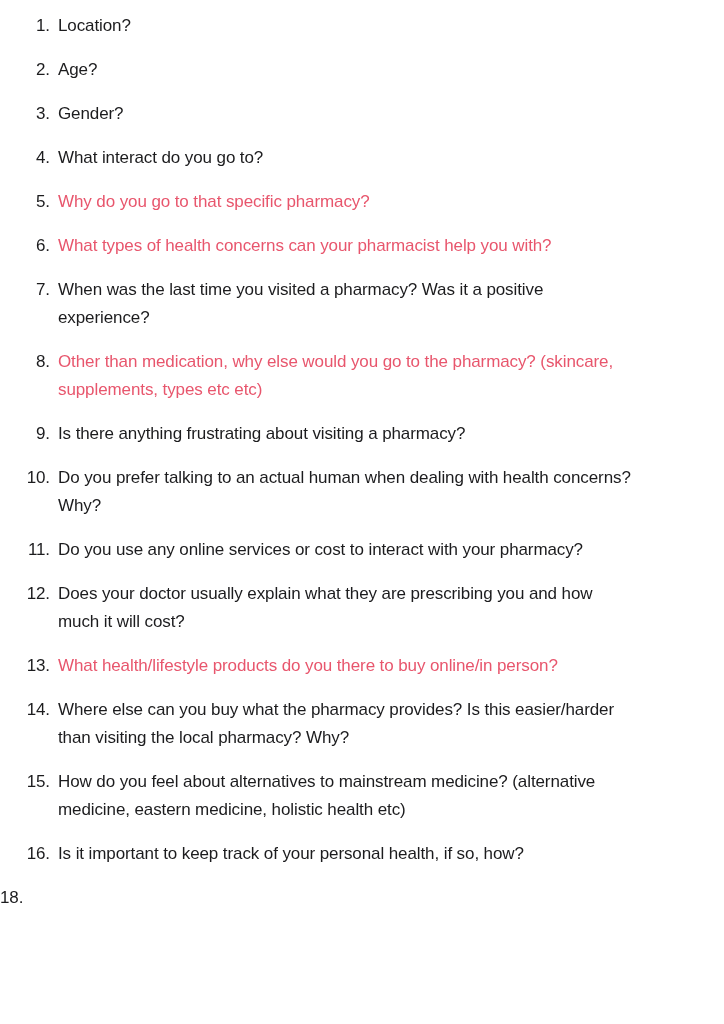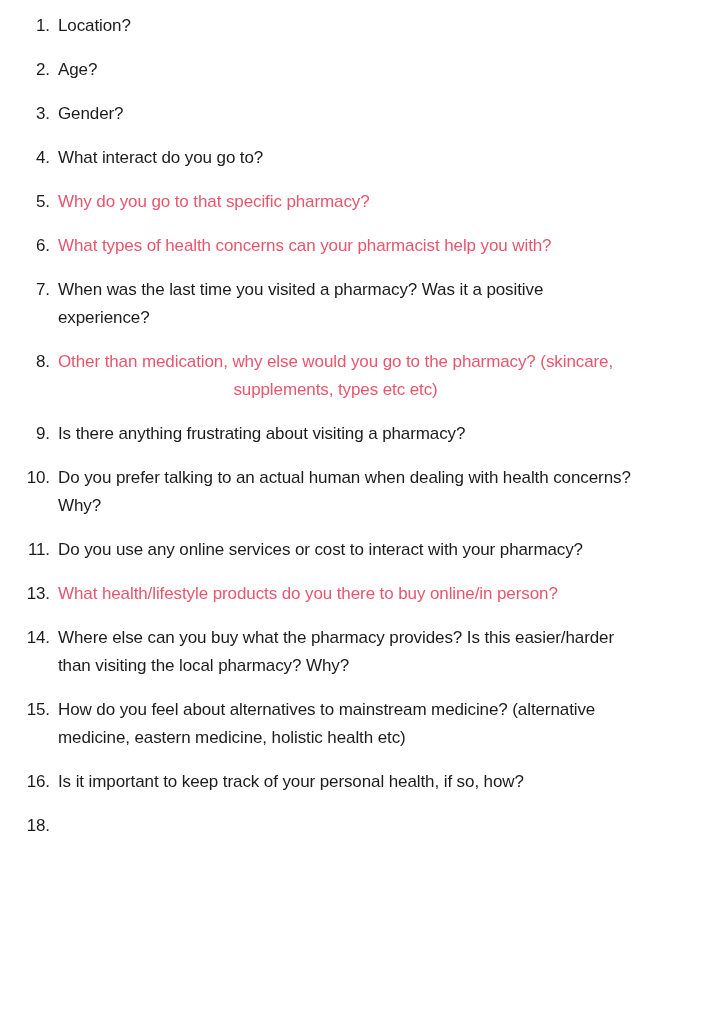--- a/index.html
+++ b/index.html
@@ -24,36 +24,35 @@
     padding: 12px 18px 40px 0;
   }
   .item {
     display: flex;
     align-items: flex-start;
     font-size: 17px;
     line-height: 28px;
     margin-bottom: 16px;
     letter-spacing: -0.1px;
   }
-  .item:last-child { margin-bottom: 0; }
+  .item:last-child { margin-bottom: 0; flex-direction: column; }
   .num {
     flex: 0 0 50px;
     text-align: right;
     color: var(--text-color);
     white-space: nowrap;
   }
   .text {
     margin-left: 8px;
     max-width: 646px;
     white-space: pre-line;
     color: var(--text-color);
   }
   .item.highlighted .text {
     color: var(--highlight-color);
-    text-align: center;
   }
 </style>
 </head>
 <body>
 
 <div class="list">
   <div class="item">
     <span class="num">1.</span>
     <span class="text">Location?</span>
   </div>
@@ -93,20 +92,25 @@
   </div>
   <div class="item">
     <span class="num">10.</span>
     <span class="text">Do you prefer talking to an actual human when dealing with health concerns?
 Why?</span>
   </div>
   <div class="item">
     <span class="num">11.</span>
     <span class="text">Do you use any online services or cost to interact with your pharmacy?</span>
   </div>
+  <div class="item">
+    <span class="num">12.</span>
+    <span class="text">Does your doctor usually explain what they are prescribing you and how
+much it will cost?</span>
+  </div>
   <div class="item highlighted">
     <span class="num">13.</span>
     <span class="text">What health/lifestyle products do you there to buy online/in person?</span>
   </div>
   <div class="item">
     <span class="num">14.</span>
     <span class="text">Where else can you buy what the pharmacy provides? Is this easier/harder
 than visiting the local pharmacy? Why?</span>
   </div>
   <div class="item">

